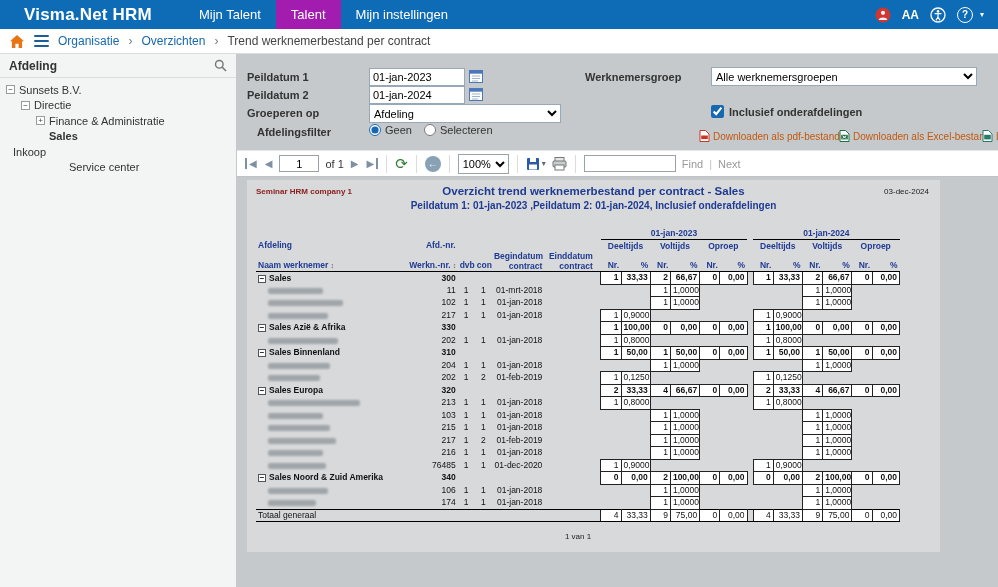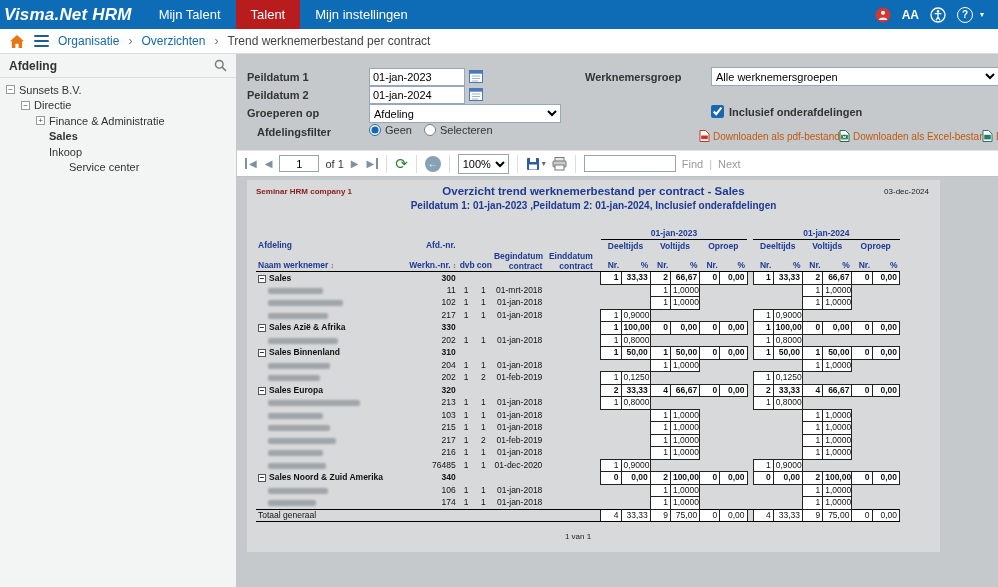--- a/index.html
+++ b/index.html
@@ -4,24 +4,24 @@
 <style>
   * { box-sizing: border-box; }
   html,body { margin:0; padding:0; }
   body {
     width:998px; height:587px; overflow:hidden;
     font-family:"Liberation Sans", sans-serif;
     background:#ffffff; color:#333;
   }
   
   .topbar { height:29px; background:#0d6cb5; display:flex; align-items:stretch; color:#fff; }
-  .brand { font-size:17px; font-weight:bold; display:flex; align-items:center; padding:0 4px; letter-spacing:.2px; cursor:pointer;font-style:italic; }
+  .brand { font-size:17px; font-weight:bold; display:flex; align-items:center; padding:0 24px; letter-spacing:.2px; cursor:pointer; }
   .tabs { display:flex; margin-left:8px; }
   .tab { display:flex; align-items:center; padding:0 15px; font-size:13px; cursor:pointer; }
-  .tab.active { background:#b91c1c; }
+  .tab.active { background:#a21caf; }
   .topbar-right { margin-left:auto; display:flex; align-items:center; gap:11px; padding-right:14px; }
   .aa { font-weight:bold; font-size:12px; cursor:pointer; }
   .circle-icon { width:16px; height:16px; border:1.3px solid #fff; border-radius:50%;
     display:flex; align-items:center; justify-content:center; font-size:10px; font-weight:bold; cursor:pointer; }
   .caret { font-size:8px; margin-left:-4px; cursor:pointer; }
   
   .crumbbar { height:25px; background:#fff; border-bottom:1px solid #d9dbdc; display:flex; align-items:center; gap:9px; padding:0 9px; font-size:12px; }
   .hamburger { display:inline-flex; flex-direction:column; gap:2.5px; cursor:pointer; }
   .hamburger i { width:15px; height:2.5px; background:#1d5f94; border-radius:1px; }
   .crumb-link { color:#1668b0; cursor:pointer; }
@@ -170,21 +170,21 @@
           <span>Directie</span>
         </div>
         <div class="tree-row" style="padding-left: 36px;">
           <span class="expander">+</span>
           <span>Finance &amp; Administratie</span>
         </div>
         <div class="tree-row bold" style="padding-left: 36px;">
           <span class="expander spacer"></span>
           <span>Sales</span>
         </div>
-        <div class="tree-row" style="padding-left: 36px;">
+        <div class="tree-row" style="">
           <span class="expander spacer"></span>
           <span>Inkoop</span>
         </div>
         <div class="tree-row" style="padding-left: 56px;">
           <span class="expander spacer"></span>
           <span>Service center</span>
         </div>
       </div>
   </div>
 
@@ -221,21 +221,21 @@
 
     <span class="flabel" style="left:20px; top:72px;">Afdelingsfilter</span>
     <span class="radios" style="left:132px; top:70px;">
       <input type="radio" name="afdfilter" id="r-geen" checked="" style="">
       <span class="rlbl">Geen</span>
       <input type="radio" name="afdfilter" id="r-sel" style="">
       <span class="rlbl">Selecteren</span>
     </span>
 
     <span class="flabel" style="left:348px; top:17px;">Werknemersgroep</span>
-    <select class="fselect" style="left:474px; top:13px; width:288px;">
+    <select class="fselect" style="left:474px; top:13px; width:266px;">
       <option>Alle werknemersgroepen</option>
     </select>
 
     <span class="chkwrap" style="left:474px; top:51px;">
       <input type="checkbox" id="chk-sub" checked="" style="">
       <span>Inclusief onderafdelingen</span>
     </span>
 
     <span class="dl-link" style="left:462px; top:76px;">
       <span style="display:inline-flex;">

